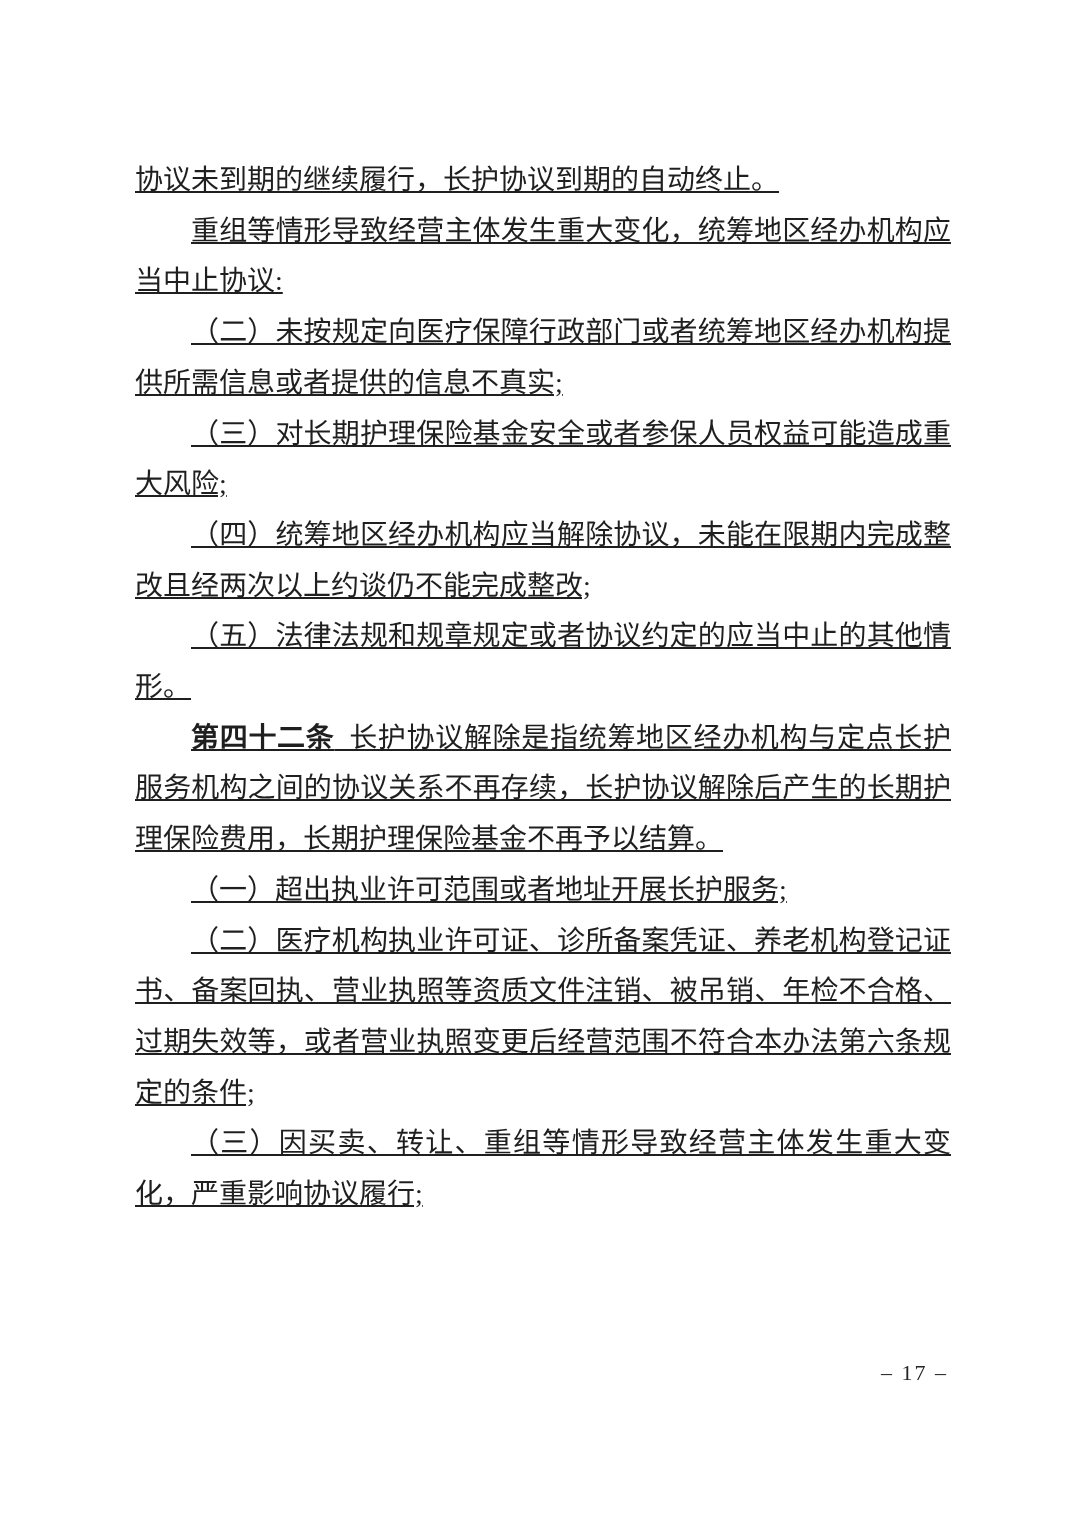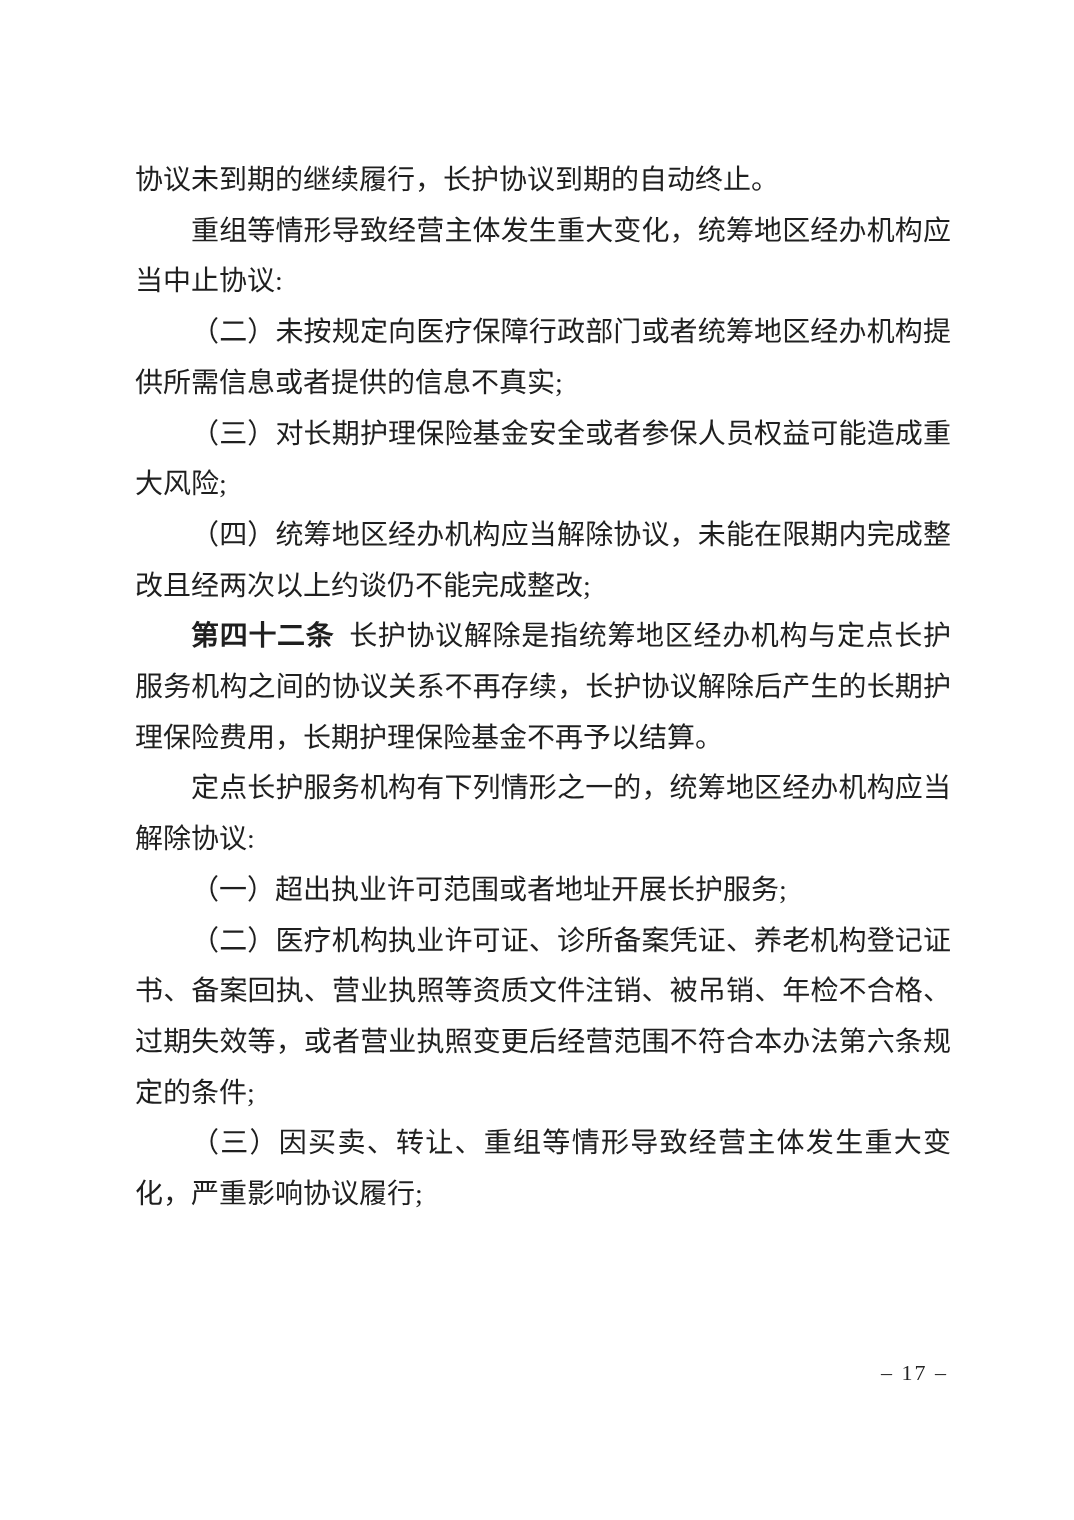--- a/index.html
+++ b/index.html
@@ -27,20 +27,21 @@
     font-size: 28px;
     line-height: 50.7px;
     color: #1f1f1f;
     text-align: justify;
     text-justify: inter-character;
   }
   .para {
     margin: 0;
     padding: 0;
     word-break: normal;
+    text-decoration: underline;
   }
   .para.indent {
     text-indent: 56px;
   }
   .para b {
     font-weight: bold;
   }
   .page-number {
     position: absolute;
     top: 1360px;
@@ -55,20 +56,20 @@
 </head>
 <body>
 
 <div class="page">
   <div class="textblock">
       <p class="para">协议未到期的继续履行，长护协议到期的自动终止。</p>
       <p class="para indent">重组等情形导致经营主体发生重大变化，统筹地区经办机构应当中止协议:</p>
       <p class="para indent">（二）未按规定向医疗保障行政部门或者统筹地区经办机构提供所需信息或者提供的信息不真实;</p>
       <p class="para indent">（三）对长期护理保险基金安全或者参保人员权益可能造成重大风险;</p>
       <p class="para indent">（四）统筹地区经办机构应当解除协议，未能在限期内完成整改且经两次以上约谈仍不能完成整改;</p>
+      <p class="para indent">（五）法律法规和规章规定或者协议约定的应当中止的其他情形。</p>
       <p class="para indent"><b>第四十二条</b> 长护协议解除是指统筹地区经办机构与定点长护服务机构之间的协议关系不再存续，长护协议解除后产生的长期护理保险费用，长期护理保险基金不再予以结算。</p>
-      <p class="para indent">定点长护服务机构有下列情形之一的，统筹地区经办机构应当解除协议:</p>
       <p class="para indent">（一）超出执业许可范围或者地址开展长护服务;</p>
       <p class="para indent">（二）医疗机构执业许可证、诊所备案凭证、养老机构登记证书、备案回执、营业执照等资质文件注销、被吊销、年检不合格、过期失效等，或者营业执照变更后经营范围不符合本办法第六条规定的条件;</p>
       <p class="para indent">（三）因买卖、转让、重组等情形导致经营主体发生重大变化，严重影响协议履行;</p>
     </div>
   <div class="page-number">– 17 –</div>
 </div>
 
 </body></html>

